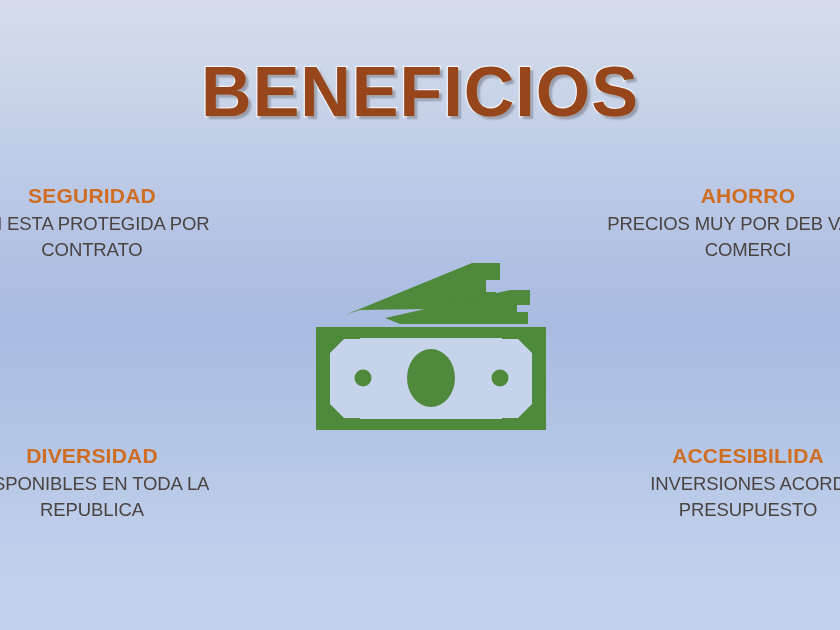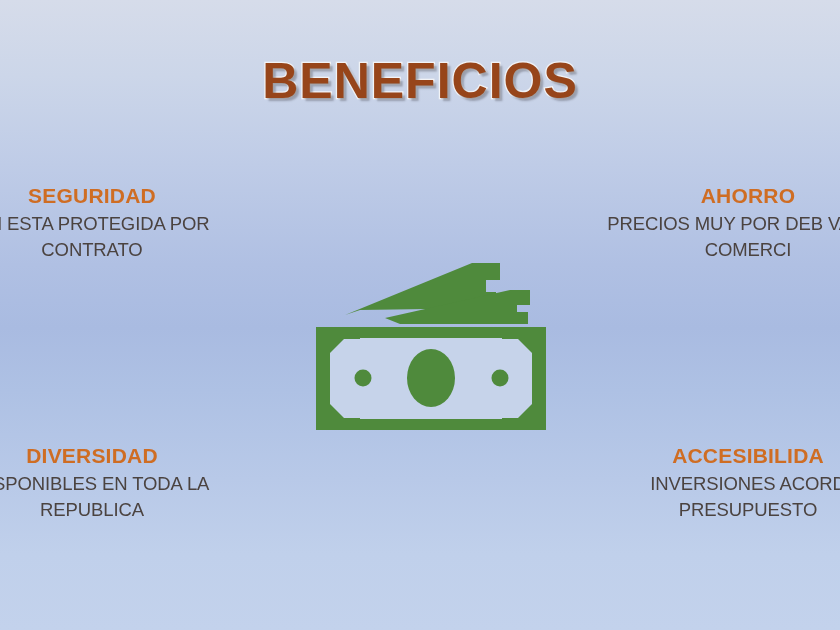--- a/index.html
+++ b/index.html
@@ -35,21 +35,21 @@
     position: absolute;
     left: 0;
     top: 52px;
     width: 840px;
     text-align: center;
     pointer-events: none;
   }
   #title {
     display: inline-block;
     font-family: "Liberation Sans", sans-serif;
-    font-size: 50px;
+    font-size: 70px;
     font-weight: bold;
     letter-spacing: 1px;
     color: #97451a;
     -webkit-text-stroke: 2.5px #f2f3f6;
     paint-order: stroke fill;
     text-shadow:
         3px 3px 2px rgba(80,80,90,0.40),
         1px 1px 0 rgba(120,110,110,0.25);
   }
 

